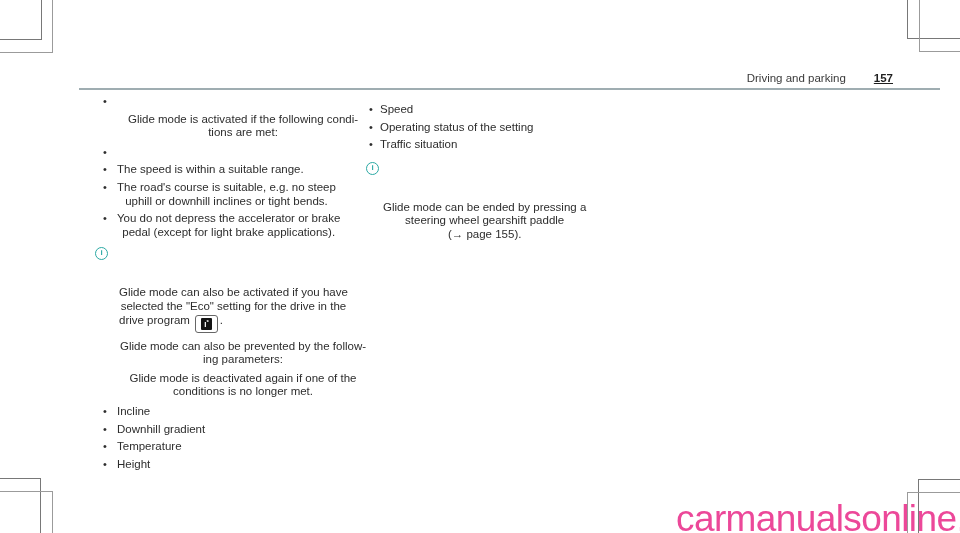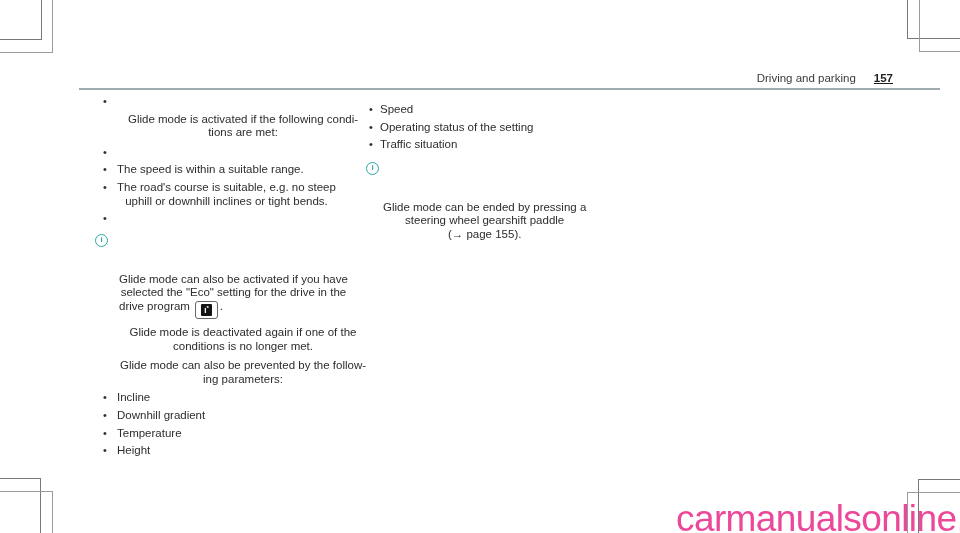--- a/index.html
+++ b/index.html
@@ -1,21 +1,21 @@
 <!DOCTYPE html>
 <html><head>
 <meta charset="utf-8">
 <style>
   html,body{margin:0;padding:0;background:#fff;}
   .page{position:relative;width:960px;height:533px;background:#ffffff;overflow:hidden;
         font-family:"Liberation Sans",sans-serif;color:#2d2d2d;}
 
   
   .hdr{position:absolute;top:72px;left:0;right:67px;text-align:right;font-size:11.5px;line-height:13px;}
-  .hdr .sec{color:#3a3a3a;margin-right:18px;}
+  .hdr .sec{color:#3a3a3a;margin-right:28px;}
   .hdr .pg{font-weight:bold;color:#1f1f1f;text-decoration:underline;}
   .rule{position:absolute;left:79px;top:88px;width:861px;height:2px;background:#9fadb1;}
 
   
   .col{position:absolute;font-size:11.5px;line-height:13.6px;}
   .col-left{left:95px;top:95px;width:296px;}
   .col-right{left:366px;top:103px;width:292px;}
   .blk{margin-bottom:6px;}
   .lines{white-space:pre-line;text-align:center;}
 
@@ -88,36 +88,38 @@
     </div>
 
     <div class="li">
       <span class="b">•</span>
       <div class="lines">The road's course is suitable, e.g. no steep
 uphill or downhill inclines or tight bends.</div>
     </div>
 
     <div class="li">
       <span class="b">•</span>
+      <div class="lines">You do not depress the accelerator or brake
+pedal (except for light brake applications).</div>
     </div>
 
     <div class="note">
       <span class="ico-info"><span>i</span></span>
       <div class="ntxt">
         <div class="lines">Glide mode can also be activated if you have
 selected the "Eco" setting for the drive in the</div>
         <div><span>drive program </span><span class="kbox-prog"><span class="kinner"><span>I</span><span class="idot">*</span></span></span><span>.</span></div>
       </div>
     </div>
 
+    <div class="blk lines" style="margin-bottom:5px;">Glide mode can also be prevented by the follow-
+ing parameters:</div>
+
     <div class="blk lines">Glide mode is deactivated again if one of the
 conditions is no longer met.</div>
-
-    <div class="blk lines" style="margin-bottom:5px;">Glide mode can also be prevented by the follow-
-ing parameters:</div>
 
     <div class="li">
       <span class="b">•</span>
       <div>Incline</div>
     </div>
     <div class="li">
       <span class="b">•</span>
       <div>Downhill gradient</div>
     </div>
     <div class="li">

